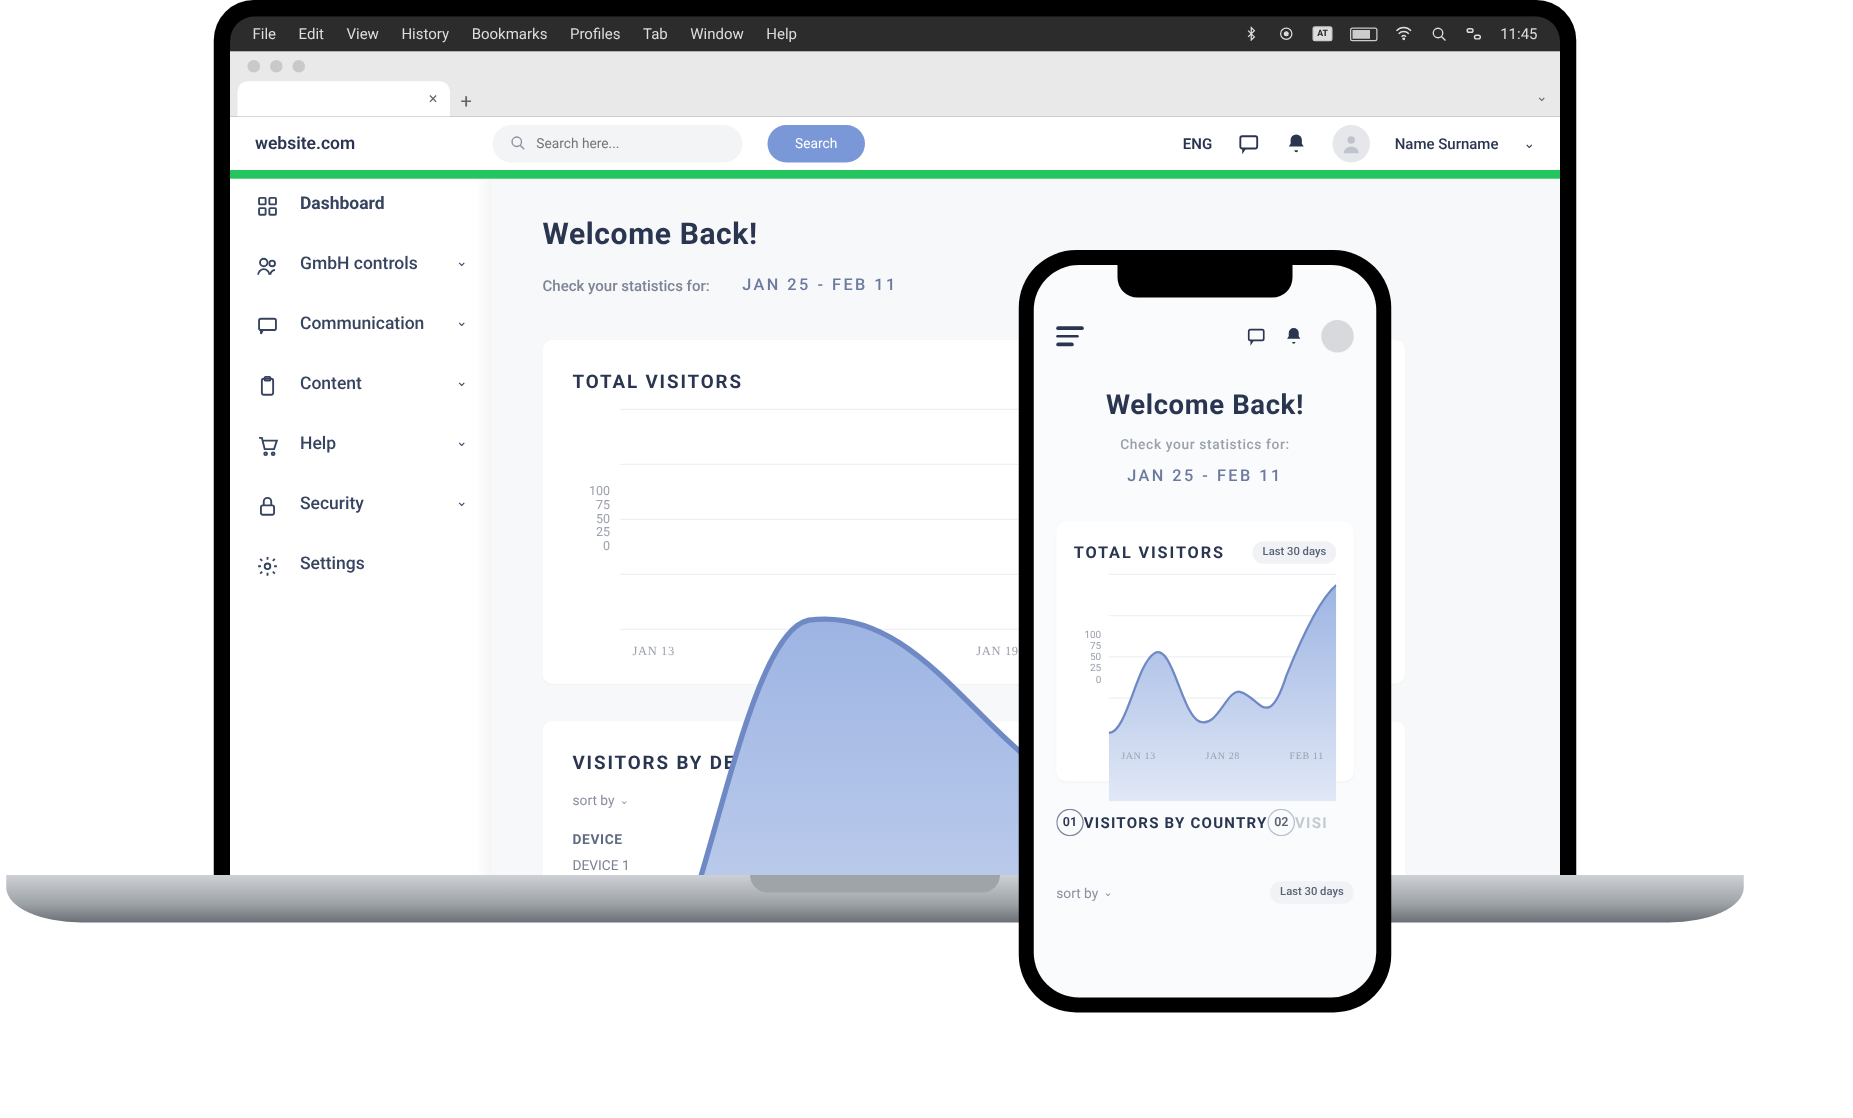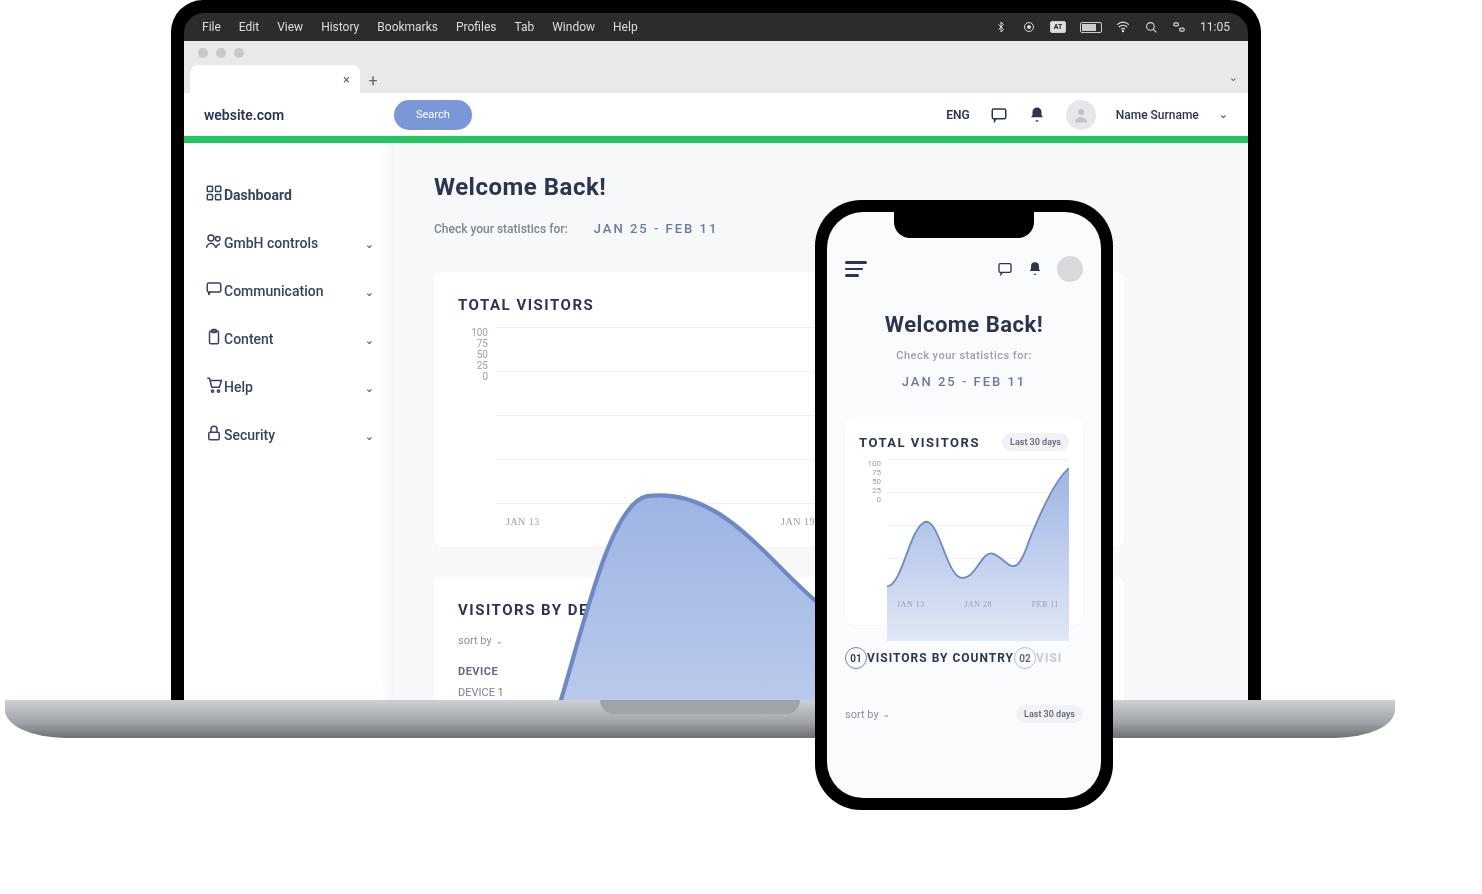--- a/index.html
+++ b/index.html
@@ -154,21 +154,22 @@
   position: relative;
   background: #fff;
 }
 .sidebar::after{
   content:"";
   position:absolute; right:0; top:0; bottom:0; width:14px;
   background: linear-gradient(to right, rgba(0,0,0,0), rgba(0,0,0,0.04));
 }
 .nav-item {
   display: flex;
-  align-items: flex-end;
+  align-items: flex-start;
+  gap: 16px;
   height: 48px;
   padding: 0 10px;
   color: #37445f;
   font-size: 14px;
   font-weight: 500;
   cursor: pointer;
 }
 .nav-item.active { font-weight: 700; }
 .nav-ico { width: 20px; height: 20px; display: flex; align-items: center; justify-content: center; color: #37445f; }
 .nav-chevron { margin-left: auto; color: #37445f; font-size: 11px; }
@@ -208,21 +209,21 @@
   background: #f1f2f5;
   color: #5a6275;
   font-size: 11px;
   padding: 6px 12px;
   border-radius: 14px;
   font-weight: 500;
 }
 
 
 .chart { position: relative; height: 200px; margin-top: 10px; }
-.y-axis { position: absolute; left: 0; top: 0; bottom: 24px; width: 30px; display: flex; flex-direction: column; justify-content: flex-start; text-align: right; }
+.y-axis { position: absolute; left: 0; top: 0; bottom: 24px; width: 30px; display: flex; flex-direction: column; justify-content: center; text-align: right; }
 .y-axis span { font-size: 10px; color: #9aa0ad; }
 .grid { position: absolute; left: 38px; right: 0; top: 0; bottom: 24px; }
 .grid-line { position: absolute; left:0; right:0; height:1px; background:#eef0f3; }
 .x-axis { position: absolute; left: 38px; right: 0; bottom: 0; display: flex; justify-content: space-between; padding: 0 10px; }
 .x-axis span { font-size: 10px; color: #9aa0ad; letter-spacing: 0.5px; font-family: Liberation Serif, serif; }
 .chart-svg { position: absolute; left: 38px; right: 0; top: 0; bottom: 24px; }
 
 
 .sortby { font-size: 11px; color: #8a90a0; margin-top: 12px; display:flex; align-items:center; gap:4px;}
 .tbl { margin-top: 14px; font-size: 11px; }
@@ -345,21 +346,21 @@
                 <circle cx="10" cy="10" r="7"></circle>
                 <path d="M21 21l-6-6"></path>
               </svg>
             </span>
           <span class="ico">
               <svg viewBox="0 0 24 24" width="14" height="14" fill="none" stroke="currentColor" stroke-width="2">
                 <rect x="3" y="5" width="8" height="5" rx="2.5"></rect>
                 <rect x="13" y="14" width="8" height="5" rx="2.5"></rect>
               </svg>
             </span>
-          <span style="font-size:12px;">11:05</span>
+          <span style="font-size:12px;">11:45</span>
         </div>
       </div>
 
       <div class="browser-chrome">
         <div class="traffic-row">
           <span class="traffic-dot"></span>
           <span class="traffic-dot"></span>
           <span class="traffic-dot"></span>
         </div>
         <div class="tab-row">
@@ -368,20 +369,29 @@
           </div>
           <div class="tab-add">+</div>
           <div class="tab-drop">⌄</div>
         </div>
       </div>
 
       <div class="app">
 
         <div class="app-topbar">
           <div class="brand">website.com</div>
+          <div class="search-wrap">
+            <span>
+                <svg viewBox="0 0 24 24" width="13" height="13" fill="none" stroke="#8b90a0" stroke-width="2">
+                  <circle cx="10" cy="10" r="7"></circle>
+                  <path d="M21 21l-6-6"></path>
+                </svg>
+              </span>
+            <input placeholder="Search here..." style="">
+          </div>
           <button class="btn-search">Search</button>
 
           <div class="topbar-right">
             <span class="lang">ENG</span>
             <span class="ico-btn">
                 <svg viewBox="0 0 24 24" width="18" height="18" fill="none" stroke="currentColor" stroke-width="2">
                   <rect x="3" y="4" width="18" height="13" rx="2"></rect>
                   <path d="M8 17l-2 3v-3"></path>
                   <path d="M12 10h0"></path>
                 </svg>
@@ -463,20 +473,29 @@
             </div>
             <div class="nav-item">
               <span class="nav-ico">
                   <svg viewBox="0 0 24 24" width="18" height="18" fill="none" stroke="currentColor" stroke-width="2">
                     <rect x="5" y="11" width="14" height="10" rx="2"></rect>
                     <path d="M8 11V7a4 4 0 118 0v4"></path>
                   </svg>
                 </span>
               <span>Security</span>
               <span class="nav-chevron">⌄</span>
+            </div>
+            <div class="nav-item">
+              <span class="nav-ico">
+                  <svg viewBox="0 0 24 24" width="18" height="18" fill="none" stroke="currentColor" stroke-width="2">
+                    <circle cx="12" cy="12" r="3"></circle>
+                    <path d="M12 2v3M12 19v3M4.2 4.2l2.1 2.1M17.7 17.7l2.1 2.1M2 12h3M19 12h3M4.2 19.8l2.1-2.1M17.7 6.3l2.1-2.1"></path>
+                  </svg>
+                </span>
+              <span>Settings</span>
             </div>
 
           </div>
 
           <div class="main">
             <div class="welcome">Welcome Back!</div>
             <div class="stats-for">
               <span class="stats-for-label">Check your statistics for:</span>
               <span class="stats-range">JAN 25 - FEB 11</span>
             </div>

